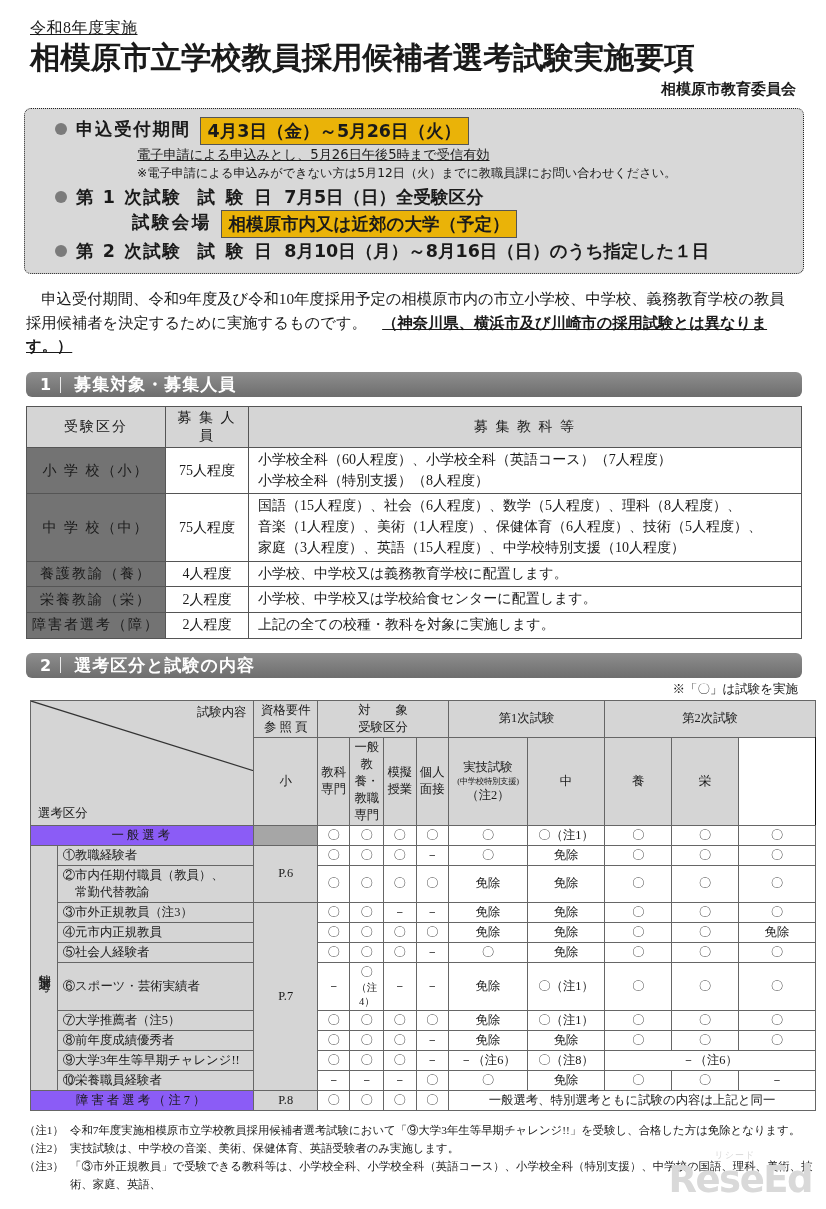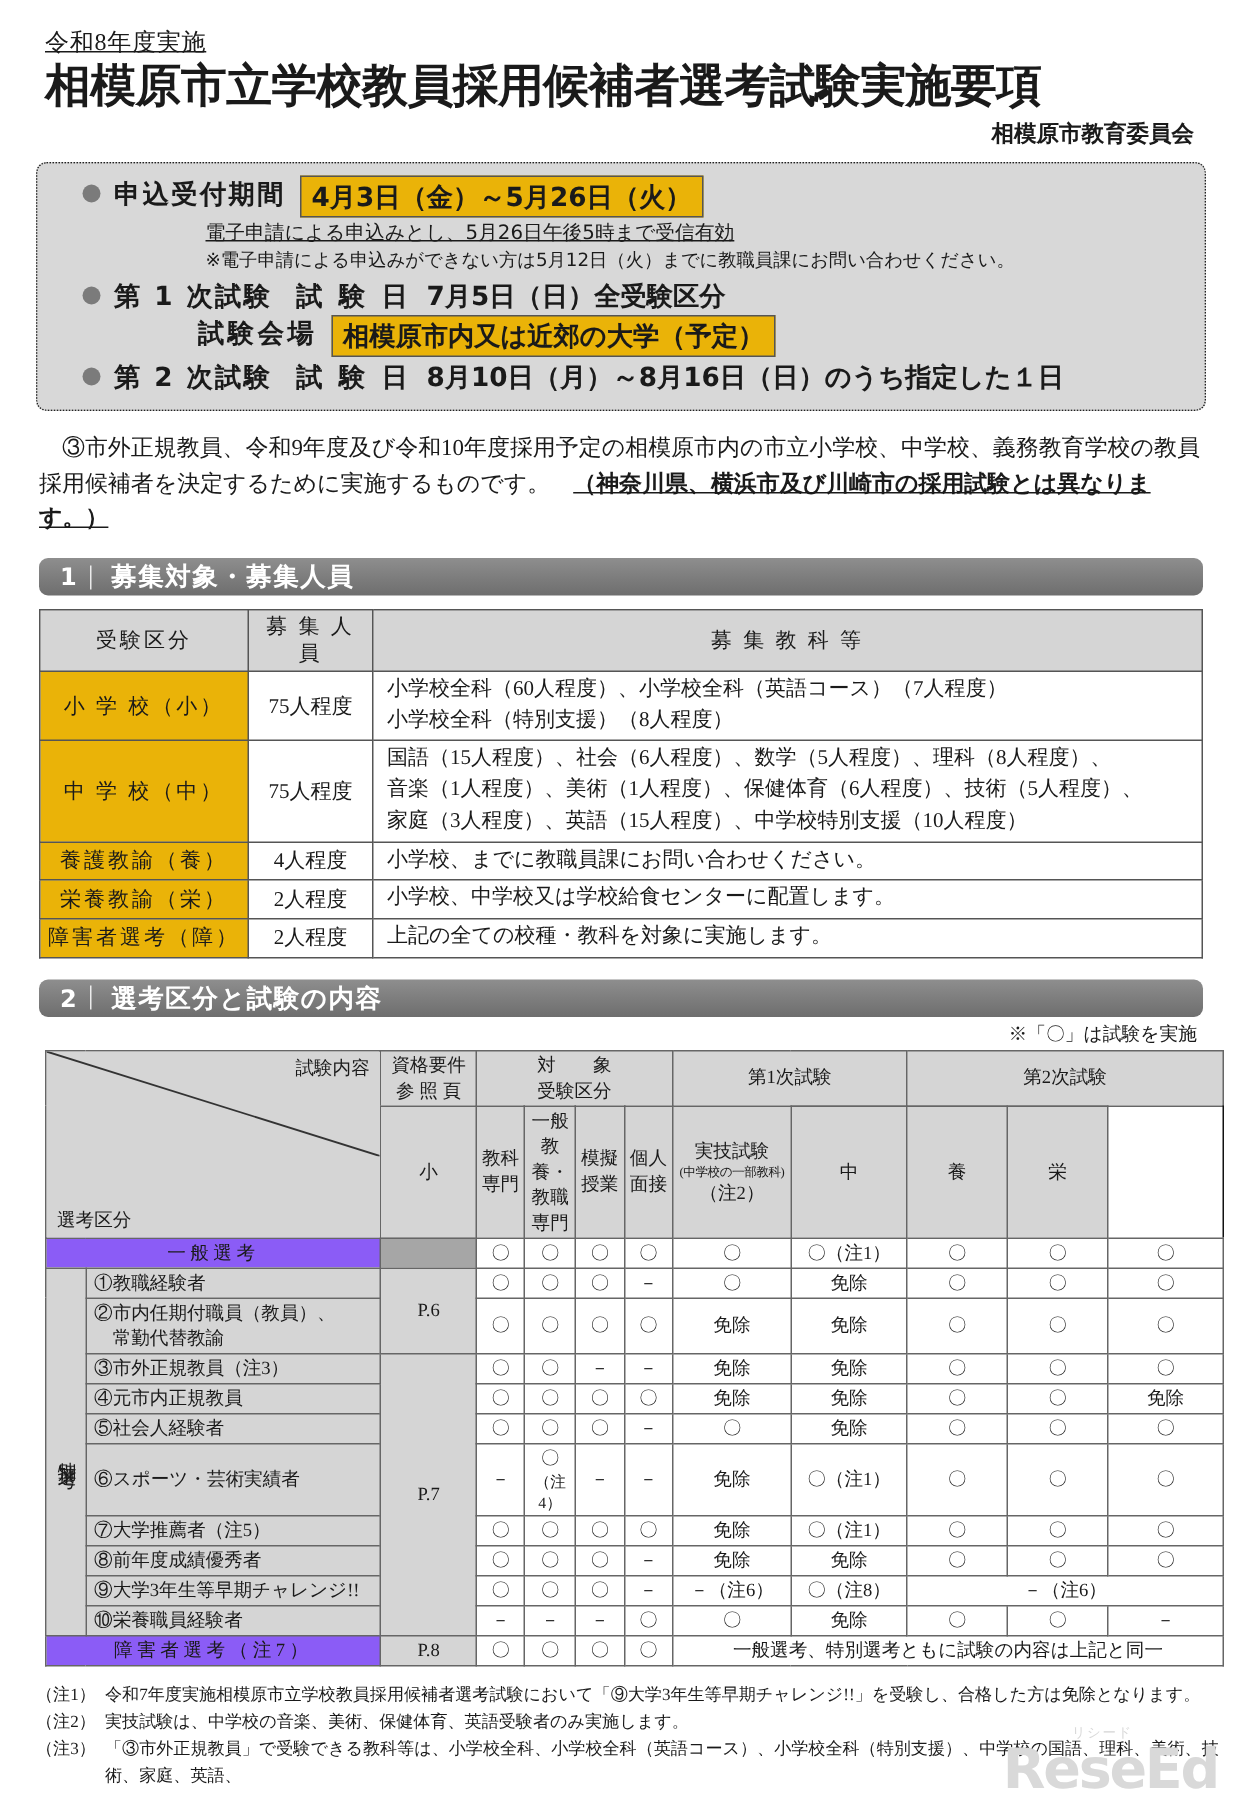--- a/index.html
+++ b/index.html
@@ -76,21 +76,21 @@
     font-family:"DejaVu Sans","Liberation Sans",sans-serif;}
   .sec-div{width:1px;height:16px;background:#ffffff;opacity:.85;}
   .sec-title{font-size:17px;font-weight:bold;padding-left:13px;letter-spacing:1px;
     font-family:"DejaVu Sans","Liberation Sans",sans-serif;}
 
   
   table{border-collapse:collapse;}
   .t1{margin:9px 24px 0 26px;width:776px;font-size:14px;border:1.6px solid #111;}
   .t1 th,.t1 td{border:1px solid #555;padding:2px 5px;vertical-align:middle;}
   .t1 .hd{background:#d5d5d5;text-align:center;font-weight:normal;letter-spacing:2px;}
-  .t1 .c1{background:#eab308;text-align:center;width:108px;letter-spacing:2px;white-space:nowrap;}
+  .t1 .c1{background:#737373;text-align:center;width:108px;letter-spacing:2px;white-space:nowrap;}
   .t1 .c2{text-align:center;width:72px;white-space:nowrap;}
   .t1 .c3{text-align:left;padding-left:9px;line-height:1.48;}
 
   
   .intro2{margin:10px 24px 0 26px;font-size:15.3px;}
   .note-right{text-align:right;font-size:12.5px;margin:3px 28px 0 0;}
 
   
   .t2wrap{margin:2px 24px 0 30px;}
   .t2{width:786px;font-size:12.4px;border:1.6px solid #111;}
@@ -161,21 +161,21 @@
 
     <div class="irow">
       <div class="bullet"></div>
       <div class="ilabel">第 2 次試験</div>
       <div class="ilabel2">試 験 日</div>
       <div class="plain">8月10日（月）～8月16日（日）のうち指定した１日</div>
     </div>
   </div>
 
   <div class="intro">
-    <span>　③市外正規教員、令和9年度及び令和10年度採用予定の相模原市内の市立小学校、中学校、義務教育学校の教員</span>
+    <span>　申込受付期間、令和9年度及び令和10年度採用予定の相模原市内の市立小学校、中学校、義務教育学校の教員</span>
     <span class="ln2">
       <span>採用候補者を決定するために実施するものです。　</span><span class="uline">（神奈川県、横浜市及び川崎市の採用試験とは異なります。）</span>
     </span>
   </div>
 
   <div class="sec">
     <span class="sec-num">1</span>
     <span class="sec-div"></span>
     <span class="sec-title">募集対象・募集人員</span>
   </div>
@@ -202,21 +202,21 @@
         <td class="c2">75人程度</td>
         <td class="c3">
           <div>国語（15人程度）、社会（6人程度）、数学（5人程度）、理科（8人程度）、</div>
           <div>音楽（1人程度）、美術（1人程度）、保健体育（6人程度）、技術（5人程度）、</div>
           <div>家庭（3人程度）、英語（15人程度）、中学校特別支援（10人程度）</div>
         </td>
       </tr>
       <tr>
         <td class="c1">養護教諭（養）</td>
         <td class="c2">4人程度</td>
-        <td class="c3">小学校、までに教職員課にお問い合わせください。</td>
+        <td class="c3">小学校、中学校又は義務教育学校に配置します。</td>
       </tr>
       <tr>
         <td class="c1">栄養教諭（栄）</td>
         <td class="c2">2人程度</td>
         <td class="c3">小学校、中学校又は学校給食センターに配置します。</td>
       </tr>
       <tr>
         <td class="c1">障害者選考（障）</td>
         <td class="c2">2人程度</td>
         <td class="c3">上記の全ての校種・教科を対象に実施します。</td>
@@ -271,21 +271,21 @@
       <tr>
         <td class="gray" rowspan="2">教科専門</td>
         <td class="gray" rowspan="2">
           <div>一般教養・</div>
           <div>教職専門</div>
         </td>
         <td class="gray" rowspan="2">模擬授業</td>
         <td class="gray" rowspan="2">個人面接</td>
         <td class="gray" rowspan="2">
           <div>実技試験</div>
-          <div class="tinyhead">(中学校の一部教科)</div>
+          <div class="tinyhead">(中学校特別支援)</div>
           <div>（注2）</div>
         </td>
       </tr>
       <tr>
         <td class="gray">小</td>
         <td class="gray">中</td>
         <td class="gray">養</td>
         <td class="gray">栄</td>
       </tr>
     </thead>

